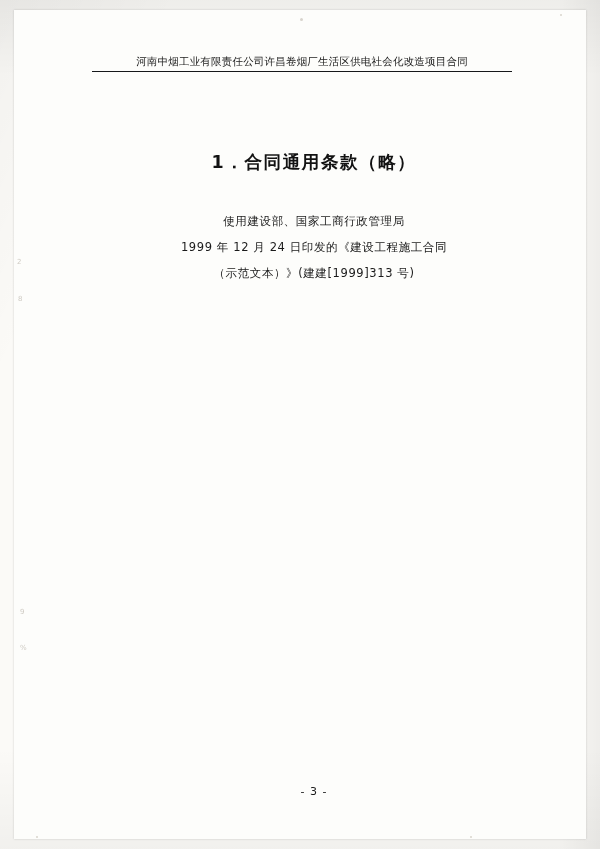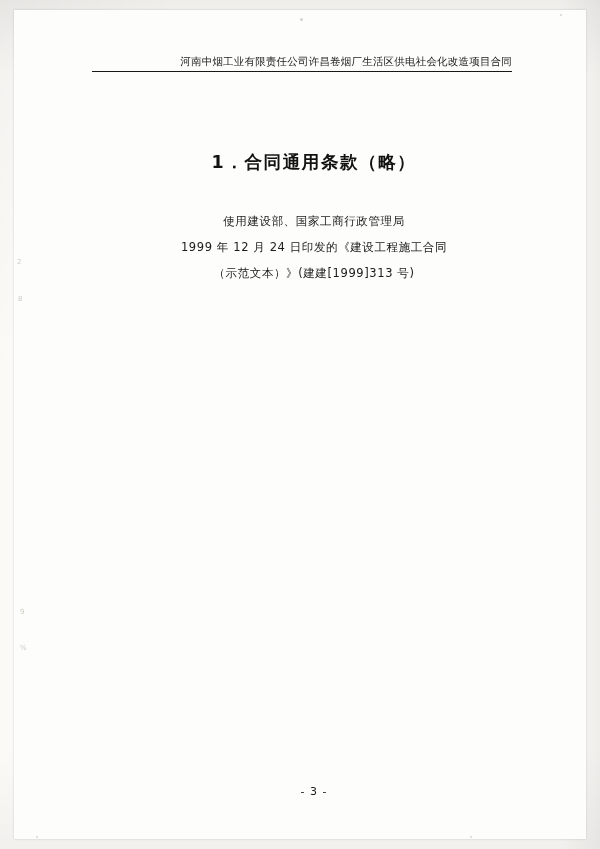--- a/index.html
+++ b/index.html
@@ -44,21 +44,21 @@
     background: #fdfdfb;
     box-shadow: 0 0 2px rgba(0,0,0,0.18);
   }
 
   
   .header-block {
     position: absolute;
     left: 78px;
     top: 44px;
     width: 420px;
-    text-align: right;
+    text-align: center;
   }
   .header-text {
     font-family: "DejaVu Sans", sans-serif;
     font-size: 10.5px;
     letter-spacing: 0.2px;
     color: #1c1c1c;
     line-height: 14px;
     white-space: nowrap;
   }
   .header-rule {

